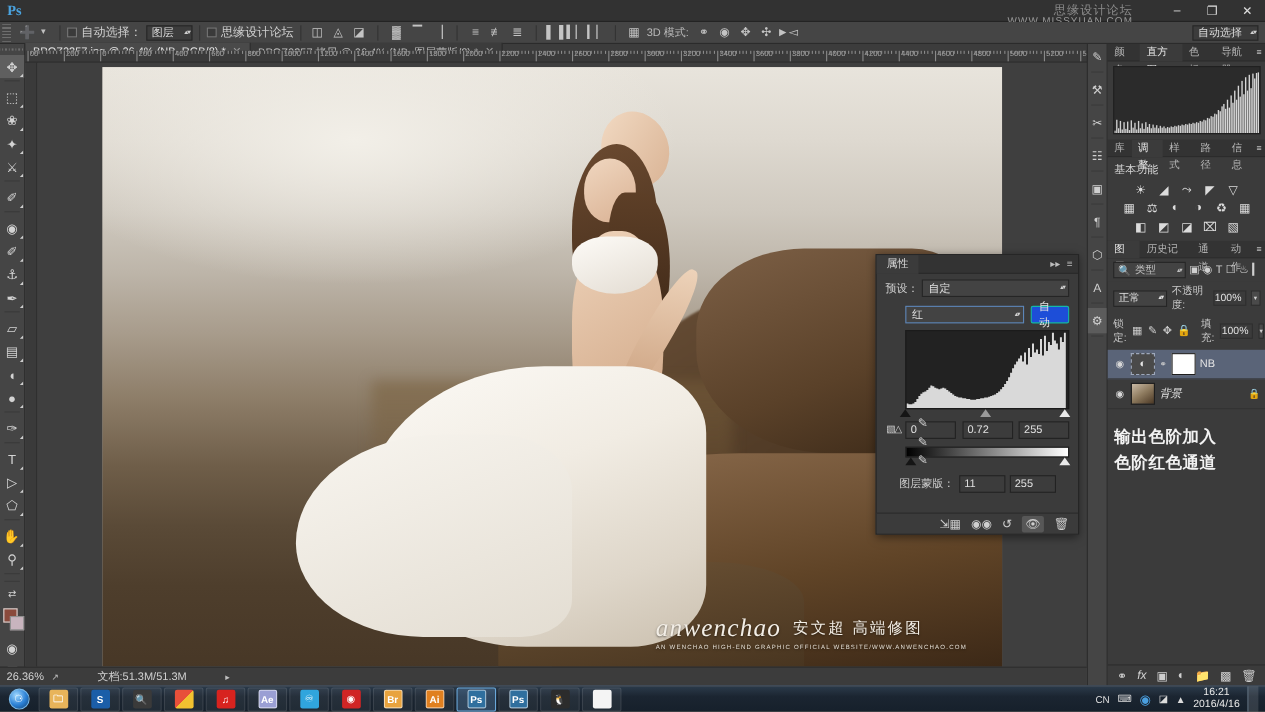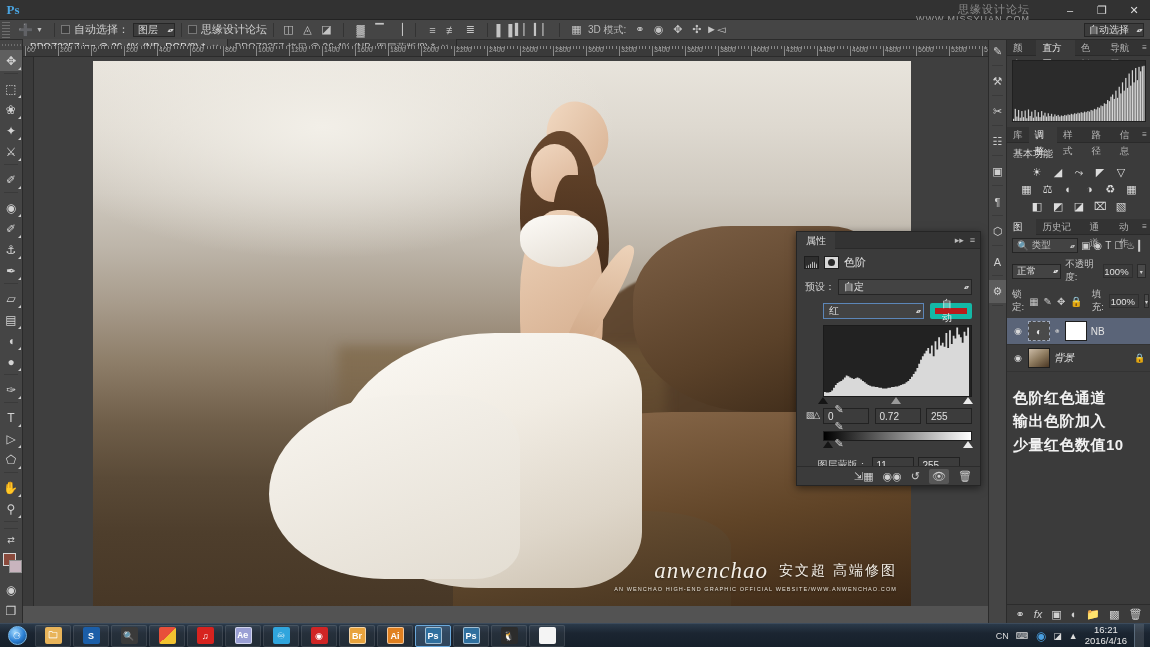--- a/index.html
+++ b/index.html
@@ -121,21 +121,21 @@
   .arm-low{left:48%;top:30%;width:9%;height:30%;border-radius:45%;
     background:linear-gradient(160deg,#eed4bb,#ca9f7d);transform:rotate(30deg);}
   .bra{position:absolute;left:24%;top:25%;width:28%;height:12%;
     background:linear-gradient(160deg,#fdfbf7,#e3dcd2);border-radius:40% 40% 50% 50%;}
   .dress{position:absolute;left:-44%;top:52%;width:112%;height:58%;
     background:linear-gradient(160deg,#fcfaf6 0%,#f1ece3 40%,#ded6c9 75%,#cbc0af 100%);
     border-radius:62% 28% 26% 56%;filter:blur(.4px);}
   .dress2{position:absolute;left:-66%;top:66%;width:90%;height:42%;
     background:linear-gradient(160deg,#f8f5ef,#e3ddd2);border-radius:58% 30% 20% 50%;}
 
-  .photo-wm{position:absolute;right:14px;bottom:18px;text-align:right;color:#f3eee6;
+  .photo-wm{position:absolute;right:32px;bottom:18px;color:#f3eee6;
     text-shadow:0 1px 2px rgba(0,0,0,.5);}
   .wm-script{font-family:"Liberation Serif",serif;font-style:italic;font-size:23px;
     letter-spacing:1px;display:inline-block;vertical-align:middle;}
   .wm-cn{font-size:14px;letter-spacing:2px;display:inline-block;vertical-align:middle;margin-left:8px;}
   .wm-sub{font-size:5.5px;letter-spacing:1.1px;margin-top:2px;color:#e6e0d6;}
 
   
   .props{position:absolute;left:796px;top:231px;width:185px;height:255px;background:#3b3b3b;
     border:1px solid #252525;box-shadow:0 2px 8px rgba(0,0,0,.5);}
   .props-tabbar{height:17px;background:#333333;display:flex;align-items:center;
@@ -153,21 +153,21 @@
     display:flex;align-items:center;justify-content:center;}
   .ph-mask span{width:7px;height:7px;border-radius:50%;background:#2a2a2a;}
   .ph-title{font-size:11px;color:#e0e0e0;}
   .row{display:flex;align-items:center;padding:0 8px;margin-top:5px;}
   .lbl{font-size:10px;color:#cfcfcf;}
   .sel-box{height:16px;background:#434343;border:1px solid #252525;color:#e0e0e0;
     font-size:10px;display:flex;align-items:center;padding:0 14px 0 5px;position:relative;}
   .sel-box:after{content:"\25B4\25BE";position:absolute;right:3px;font-size:6px;line-height:6px;
     color:#d0d0d0;letter-spacing:-1px;}
   .sel-blue{border:1px solid #5c86b8;}
-  .btn{height:16px;background:#b91c1c;border:5px solid #14b8a6;border-radius:2px;color:#e4e4e4;
+  .btn{height:16px;background:#1d4ed8;border:1px solid #14b8a6;border-radius:2px;color:#e4e4e4;
     font-size:10px;display:flex;align-items:center;justify-content:center;padding:0 7px;}
   .hist-wrap{margin:6px 8px 0 26px;position:relative;}
   .hist{height:72px;background:#222;border:1px solid #1b1b1b;position:relative;overflow:hidden;}
   .hist svg{position:absolute;left:0;bottom:0;}
   .eyedroppers{position:absolute;left:8px;top:76px;width:16px;}
   .edrop{height:17px;font-size:11px;color:#d5d5d5;display:flex;align-items:center;justify-content:center;}
   .sliders{margin:0 8px 0 26px;height:9px;position:relative;}
   .sl{position:absolute;top:0;width:0;height:0;border-left:5px solid transparent;
     border-right:5px solid transparent;}
   .sl.black{border-bottom:7px solid #151515;}
@@ -774,29 +774,20 @@
 
   <div class="props">
     <div class="props-tabbar">
       <div class="props-tab">属性</div>
       <div class="pt-right">
         <span>▸▸</span>
         <span>≡</span>
       </div>
     </div>
 
-    <div class="props-head">
-      <div class="ph-ic">
-          <div class="hg"></div>
-        </div>
-      <div class="ph-mask">
-          <span></span>
-        </div>
-      <div class="ph-title">色阶</div>
-    </div>
 
     <div class="row">
       <span class="lbl">预设：</span>
       <span class="sel-box" style="flex:1;margin-left:3px">自定</span>
     </div>
 
     <div class="row" style="margin-top:8px;gap:6px">
       <span class="sel-box sel-blue" style="width:110px;margin-left:18px">红</span>
       <span class="btn">自动</span>
     </div>
@@ -1077,37 +1068,42 @@
             <div class="layer">
               <span class="eye">◉</span>
               <span class="thumb photo-t"></span>
               <span class="lname it">背景</span>
               <span class="lock-right">🔒</span>
             </div>
           </div>
       </div>
 
       <div class="annot">
+        <div>输出色阶加入</div>
         <div>色阶红色通道</div>
-        <div>输出色阶加入</div>
-        <div>少量红色数值10</div>
       </div>
     </div>
 
     <div class="lyr-foot">
       <span class="lf-ic">⚭</span>
       <span class="lf-ic"><i>fx</i></span>
       <span class="lf-ic">▣</span>
       <span class="lf-ic">◐</span>
       <span class="lf-ic">📁</span>
       <span class="lf-ic">▩</span>
       <span class="lf-ic">🗑</span>
     </div>
   </div>
 
+  <div class="statusbar">
+    <span class="sb-zoom">26.36%</span>
+    <span class="sb-arrow">↗</span>
+    <span class="sb-doc" style="margin-left:28px">文档:51.3M/51.3M</span>
+    <span class="sb-arrow" style="margin-left:28px">▸</span>
+  </div>
 
   <div class="taskbar">
     <div class="startbtn">
       <div class="orb">
           <span>⚆</span>
         </div>
     </div>
     <div id="task-buttons" style="display:flex;align-items:center">
         <div class="tbtn">
           <span class="ti" style="background: rgb(232, 180, 90);">🗀</span>
@@ -1118,21 +1114,21 @@
         <div class="tbtn">
           <span class="ti" style="background: rgb(58, 58, 58);">🔍</span>
         </div>
         <div class="tbtn">
           <span class="ti" style="background: linear-gradient(135deg, rgb(232, 80, 58) 0px, rgb(232, 80, 58) 50%, rgb(242, 194, 48) 50%, rgb(242, 194, 48) 100%);"></span>
         </div>
         <div class="tbtn">
           <span class="ti" style="background: rgb(215, 35, 31);">♫</span>
         </div>
         <div class="tbtn">
-          <span class="ti" style="background: rgb(154, 159, 212); font-size: 9px; border: 1px solid rgba(255, 255, 255, 0.55); font-family: Liberation Mono, monospace;">Ae</span>
+          <span class="ti" style="background: rgb(154, 159, 212); font-size: 9px; border: 1px solid rgba(255, 255, 255, 0.55);">Ae</span>
         </div>
         <div class="tbtn">
           <span class="ti" style="background: rgb(48, 165, 221);">♾</span>
         </div>
         <div class="tbtn">
           <span class="ti" style="background: rgb(208, 37, 37);">◉</span>
         </div>
         <div class="tbtn">
           <span class="ti" style="background: rgb(232, 163, 61); font-size: 9px; border: 1px solid rgba(255, 255, 255, 0.55);">Br</span>
         </div>

